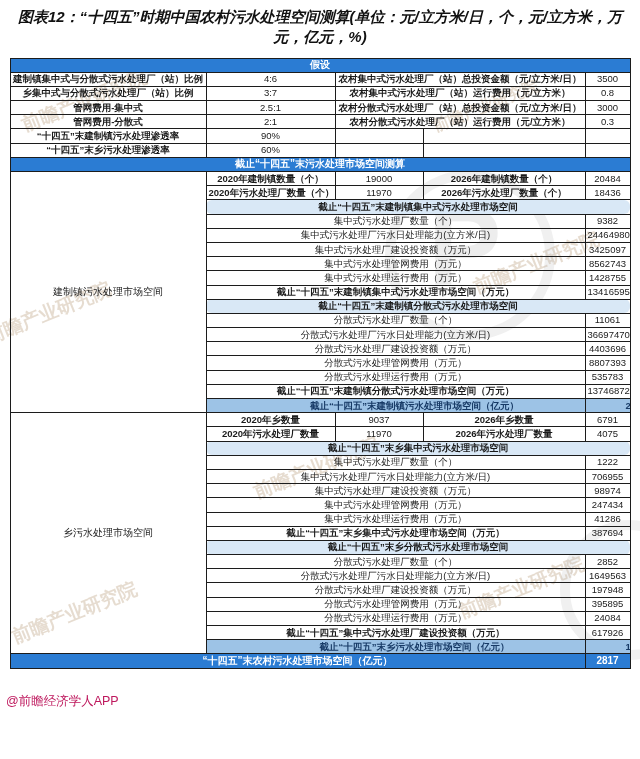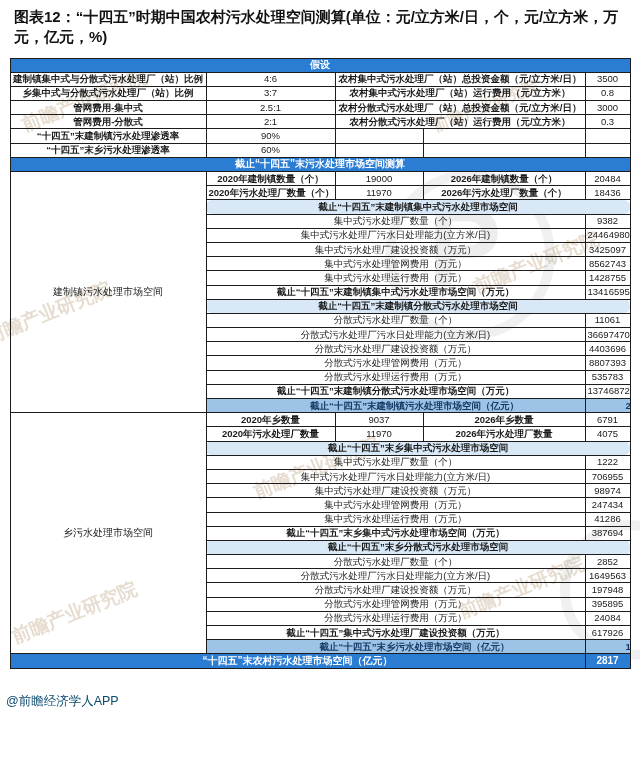--- a/index.html
+++ b/index.html
@@ -1,43 +1,43 @@
 <!DOCTYPE html>
 <html><head>
 <meta charset="utf-8">
 <style>
   html,body{margin:0;padding:0;}
   body{
     width:640px;height:759px;background:#fff;position:relative;overflow:hidden;
     font-family:"Liberation Sans","DejaVu Sans",sans-serif;color:#1a1a1a;
   }
   .title{
-    margin:7px 14px 10px 14px;font-weight:bold;
-    font-size:15px;line-height:1.35;color:#111;
+    margin:7px 14px 10px 14px;text-align:center;font-weight:bold;
+    font-size:15px;line-height:1.35;color:#111;font-style:italic;
   }
   table.tbl{
     width:620px;margin:0 auto;border-collapse:collapse;table-layout:fixed;
     position:relative;z-index:2;background:transparent;
   }
   .tbl td{
     border:1px solid #1c1c1c;height:13.2px;padding:0 2px;text-align:center;
     font-size:9.5px;line-height:1.05;overflow:hidden;white-space:nowrap;
   }
   .tbl .hdr{background:#2b7cd3;color:#fff;font-weight:bold;font-size:10px;margin-left:34px;}
   .tbl .sub{background:#d9e8f6;font-weight:bold;border-radius:6px;}
   .tbl .tot{background:#9dc3e6;font-weight:bold;color:#173a66;padding-left:40px;}
   .tbl .grp{font-size:10px;}
   .b{font-weight:bold;margin-top:40px;}
   .v{font-size:9px;padding:0 1px;}
   .footer{
     margin:24px 10px 0 6px;display:flex;justify-content:space-between;
     align-items:baseline;font-size:12.5px;position:relative;z-index:2;
   }
   .footer .src{color:#222;}
-  .footer .credit{color:#0c4a6e;}
+  .footer .credit{color:#be185d;}
   .wm{
     position:absolute;z-index:1;color:rgba(200,178,150,0.45);font-size:19px;
     font-weight:bold;transform:rotate(-22deg);white-space:nowrap;pointer-events:none;
   }
   .wm-circle{
     position:absolute;z-index:1;border:10px solid rgba(185,185,185,0.22);
     border-radius:50%;pointer-events:none;
   }
   .wm-p{
     position:absolute;z-index:1;color:rgba(185,185,185,0.25);font-weight:bold;

